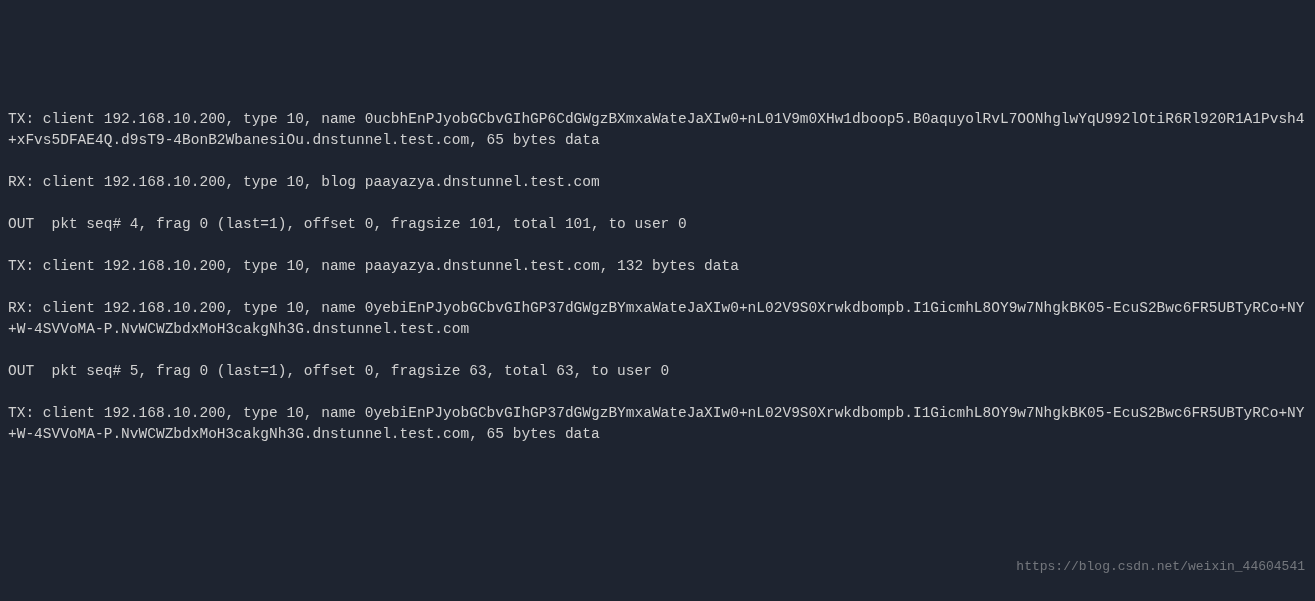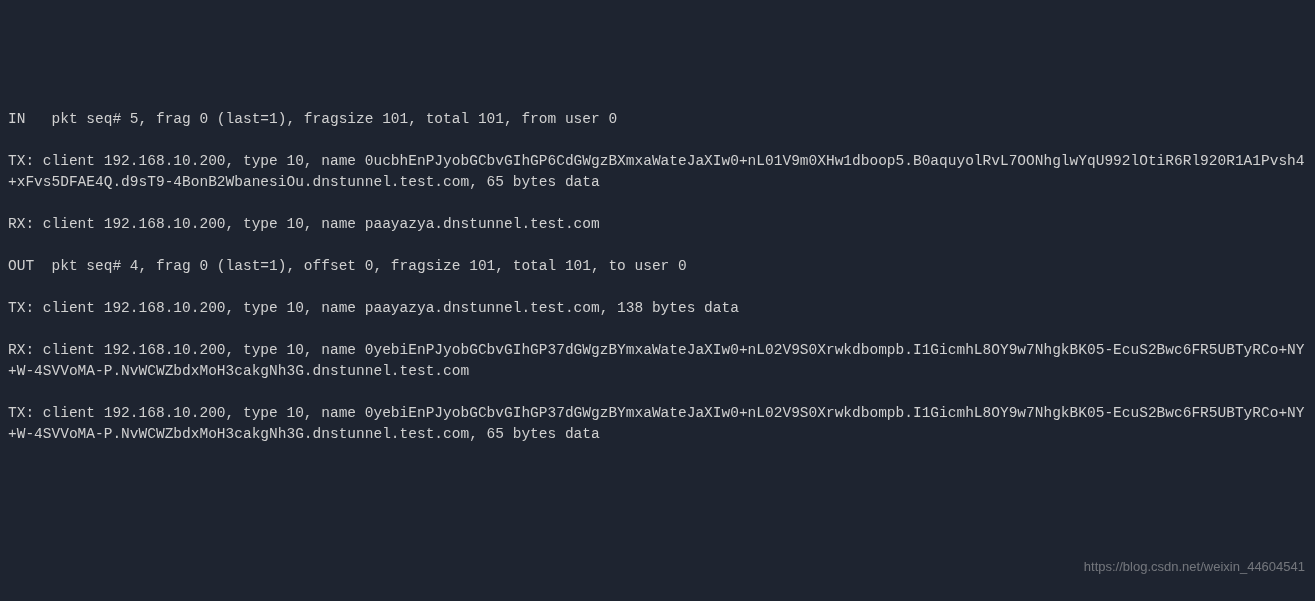--- a/index.html
+++ b/index.html
@@ -29,35 +29,35 @@
       display: block;
       white-space: pre-wrap;
       word-break: break-all;
     }
     .watermark {
       position: absolute;
       bottom: 24px;
       right: 10px;
       color: rgba(200, 200, 200, 0.5);
       font-size: 13px;
-      font-family: Liberation Sans, sans-serif;
+      font-family: Liberation Mono, monospace;
     }
   </style>
 </head>
 <body>
 
 
 
 <div class="terminal-output">
-<span class="log-line">IN   pkt seq# 5, frag 0 (last=1), fragsize 101, total 101, from user 0</span>
 <span class="log-line">TX: client 192.168.10.200, type 10, name 0ucbhEnPJyobGCbvGIhGP6CdGWgzBXmxaWateJaXIw0+nL01V9m0XHw1dboop5.B0aquyolRvL7OONhglwYqU992lOtiR6Rl920R1A1Pvsh4+xFvs5DFAE4Q.d9sT9-4BonB2WbanesiOu.dnstunnel.test.com, 65 bytes data</span>
-<span class="log-line">RX: client 192.168.10.200, type 10, name paayazya.dnstunnel.test.com</span>
+<span class="log-line">RX: client 192.168.10.200, type 10, blog paayazya.dnstunnel.test.com</span>
 <span class="log-line">OUT  pkt seq# 4, frag 0 (last=1), offset 0, fragsize 101, total 101, to user 0</span>
-<span class="log-line">TX: client 192.168.10.200, type 10, name paayazya.dnstunnel.test.com, 138 bytes data</span>
+<span class="log-line">TX: client 192.168.10.200, type 10, name paayazya.dnstunnel.test.com, 132 bytes data</span>
 <span class="log-line">RX: client 192.168.10.200, type 10, name 0yebiEnPJyobGCbvGIhGP37dGWgzBYmxaWateJaXIw0+nL02V9S0Xrwkdbompb.I1GicmhL8OY9w7NhgkBK05-EcuS2Bwc6FR5UBTyRCo+NY+W-4SVVoMA-P.NvWCWZbdxMoH3cakgNh3G.dnstunnel.test.com</span>
+<span class="log-line">OUT  pkt seq# 5, frag 0 (last=1), offset 0, fragsize 63, total 63, to user 0</span>
 <span class="log-line">TX: client 192.168.10.200, type 10, name 0yebiEnPJyobGCbvGIhGP37dGWgzBYmxaWateJaXIw0+nL02V9S0Xrwkdbompb.I1GicmhL8OY9w7NhgkBK05-EcuS2Bwc6FR5UBTyRCo+NY+W-4SVVoMA-P.NvWCWZbdxMoH3cakgNh3G.dnstunnel.test.com, 65 bytes data</span>
 
 
 
 
 
 
 
 
 

